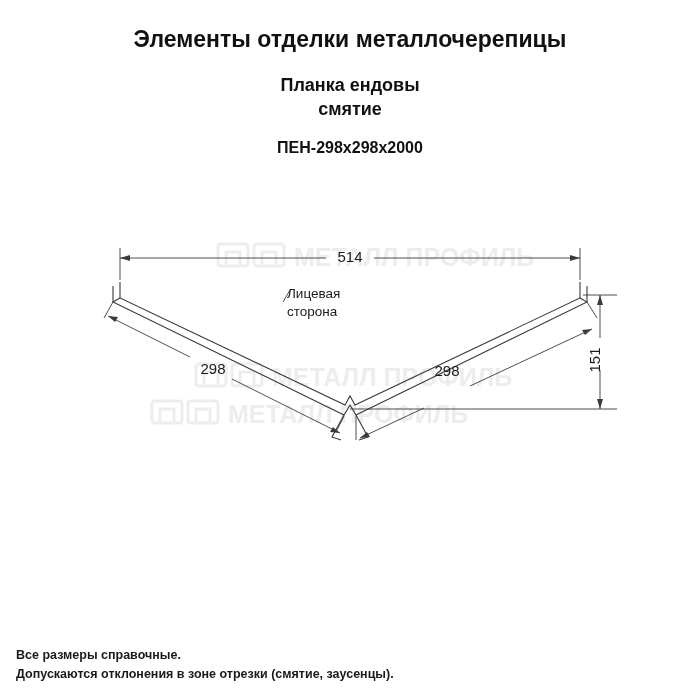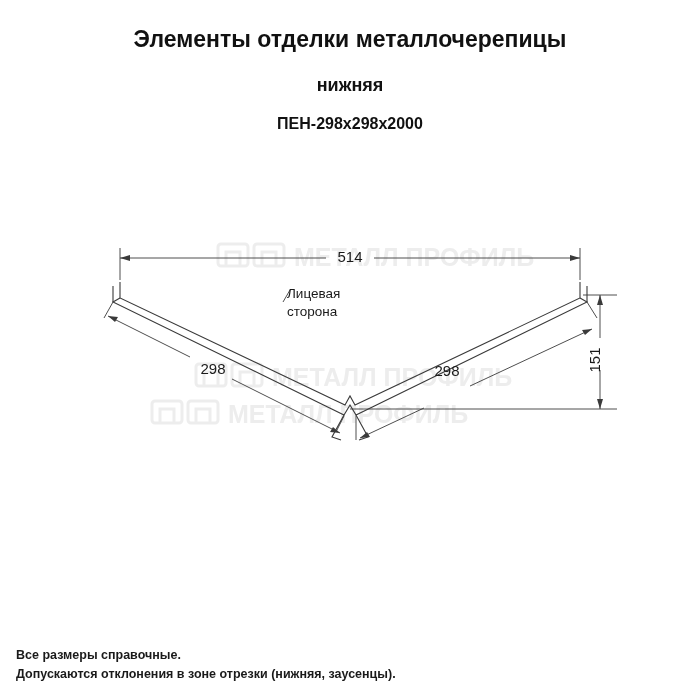--- a/index.html
+++ b/index.html
@@ -91,21 +91,22 @@
   }
 </style>
 </head>
 <body>
 
 <div class="page">
 
   <div class="header">
     <div class="title-main">Элементы отделки металлочерепицы</div>
     <div class="title-sub">
-      <div>нижняя</div>
+      <div>Планка ендовы</div>
+      <div>смятие</div>
     </div>
     <div class="title-code">ПЕН-298х298х2000</div>
   </div>
 
   <div class="drawing">
     <svg width="700" height="330" viewBox="0 0 700 330" xmlns="http://www.w3.org/2000/svg">
 
       <g opacity="1">
         <g transform="translate(218,48)">
           <rect class="wm-stroke" x="0" y="6" width="30" height="22" rx="3"></rect>
@@ -191,16 +192,16 @@
         <line x1="283" y1="112" x2="290" y2="100"></line>
       </g>
       <text class="face-label" x="287" y="108">Лицевая</text>
       <text class="face-label" x="287" y="126">сторона</text>
 
     </svg>
   </div>
 
   <div class="footer">
     <div>Все размеры справочные.</div>
-    <div>Допускаются отклонения в зоне отрезки (нижняя, заусенцы).</div>
+    <div>Допускаются отклонения в зоне отрезки (смятие, заусенцы).</div>
   </div>
 
 </div>
 
 </body></html>

